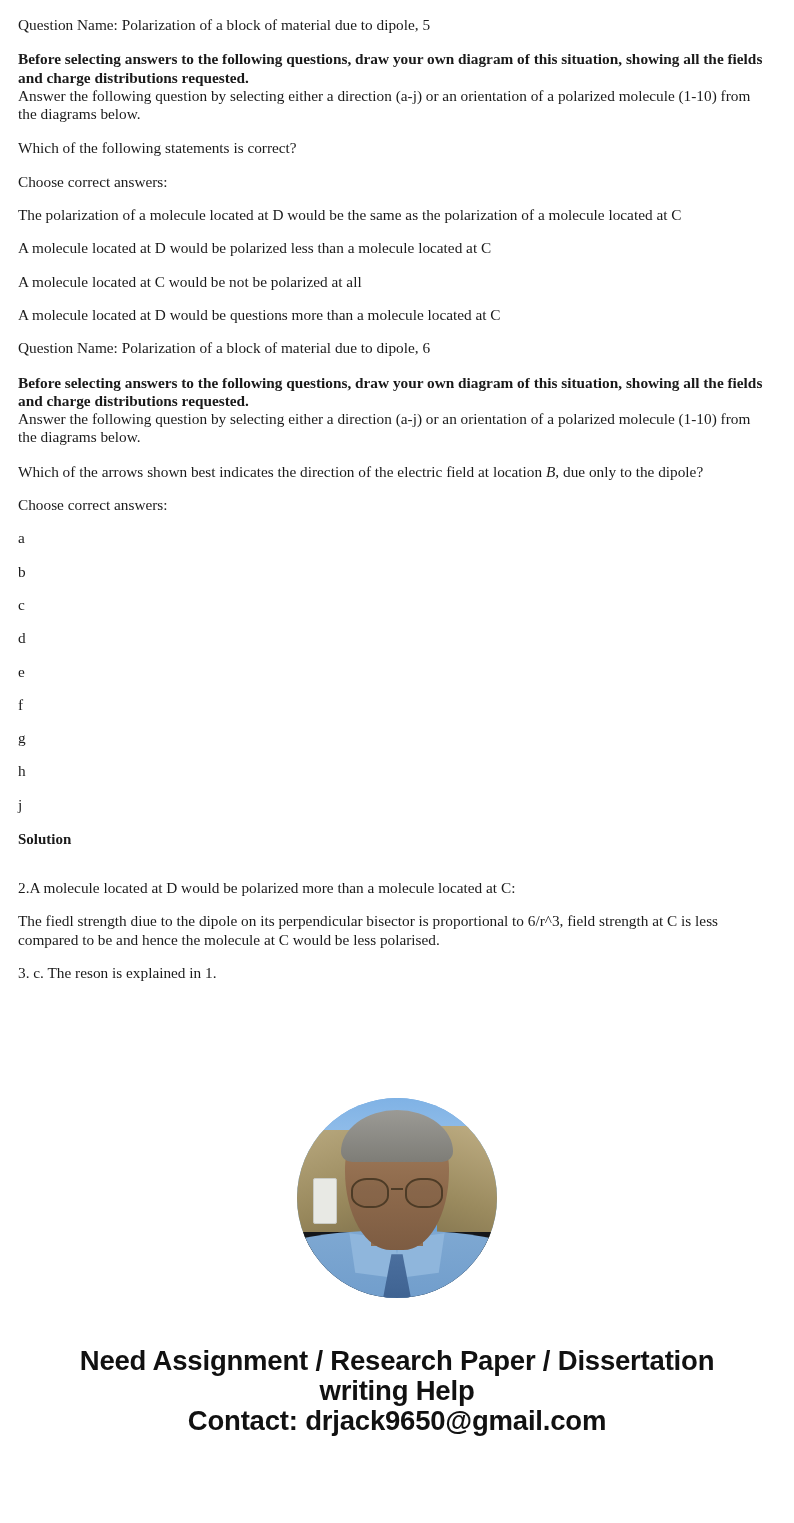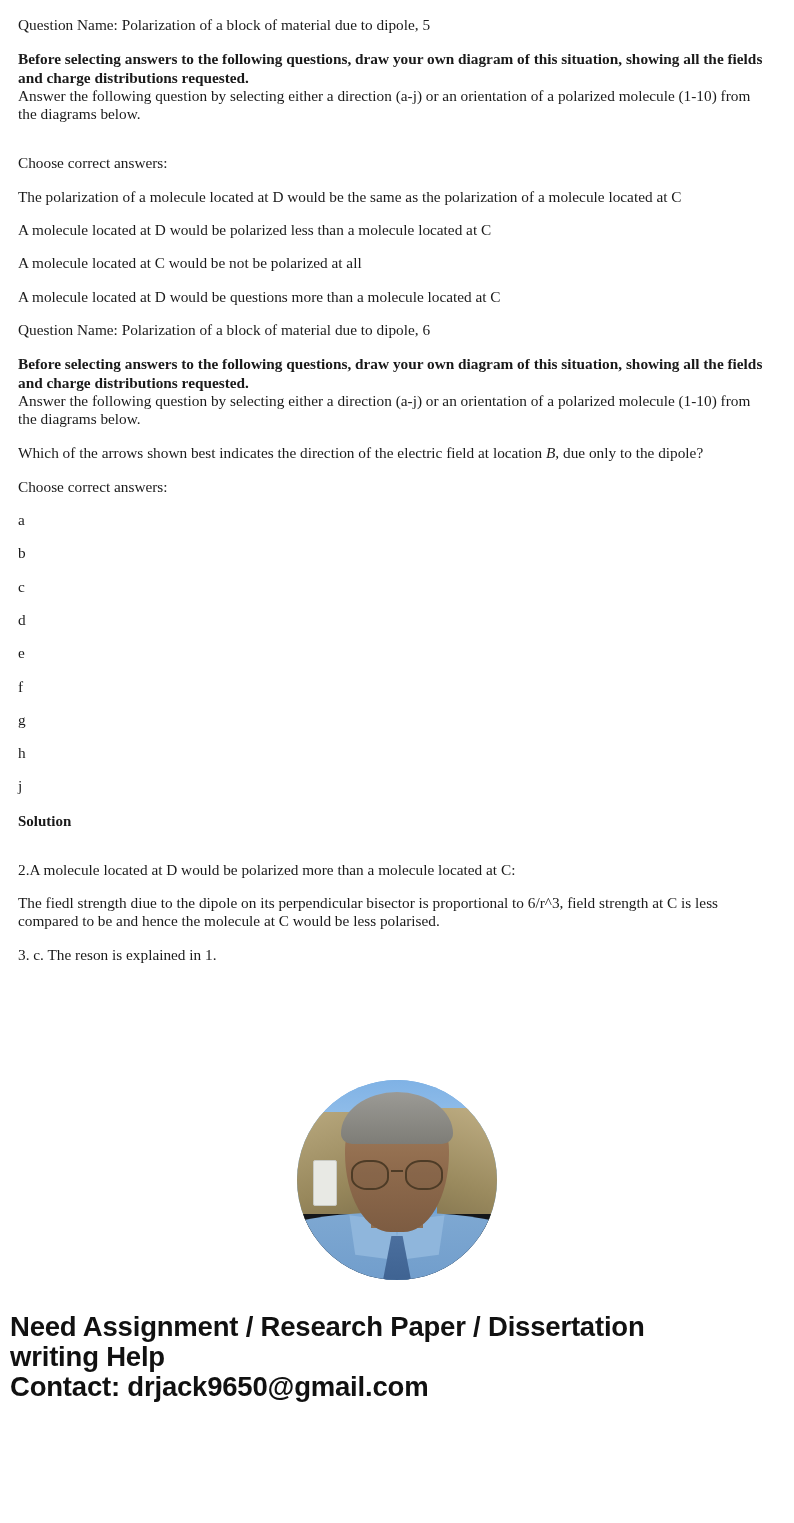--- a/index.html
+++ b/index.html
@@ -186,22 +186,22 @@
     position: absolute;
     left: 47%;
     top: 45%;
     width: 6%;
     height: 2px;
     background: #4d3b26;
   }
 
   
   footer.promo {
-    margin-top: 32px;
-    text-align: left;
+    margin-top: 48px;
+    text-align: center;
     font-family: "Liberation Sans", "DejaVu Sans", sans-serif;
     font-weight: bold;
     font-size: 27.5px;
     line-height: 30px;
     color: #111111;
     letter-spacing: -0.2px;
   }
   footer.promo .l1 { display: block; }
   footer.promo .l2 { display: block; }
   footer.promo .l3 { display: block; }
@@ -210,20 +210,21 @@
 <body>
 
 <div class="page">
   <div class="content">
 
     <p class="line qname">Question Name: Polarization of a block of material due to dipole, 5</p>
     <div class="gap-lg"></div>
     <p class="line instruct-bold">Before selecting answers to the following questions, draw your own diagram of this situation, showing all the fields and charge distributions requested.</p>
     <p class="line instruct-plain">Answer the following question by selecting either a direction (a-j) or an orientation of a polarized molecule (1-10) from the diagrams below.</p>
     <div class="gap-lg"></div>
+    <p class="line">Which of the following statements is correct?</p>
     <div class="gap-md"></div>
     <p class="line">Choose correct answers:</p>
     <div class="gap-md"></div>
     <p class="line choice">The polarization of a molecule located at D would be the same as the polarization of a molecule located at C</p>
     <div class="gap-md"></div>
     <p class="line choice">A molecule located at D would be polarized less than a molecule located at C</p>
     <div class="gap-md"></div>
     <p class="line choice">A molecule located at C would be not be polarized at all</p>
     <div class="gap-md"></div>
     <p class="line choice">A molecule located at D would be questions more than a molecule located at C</p>

